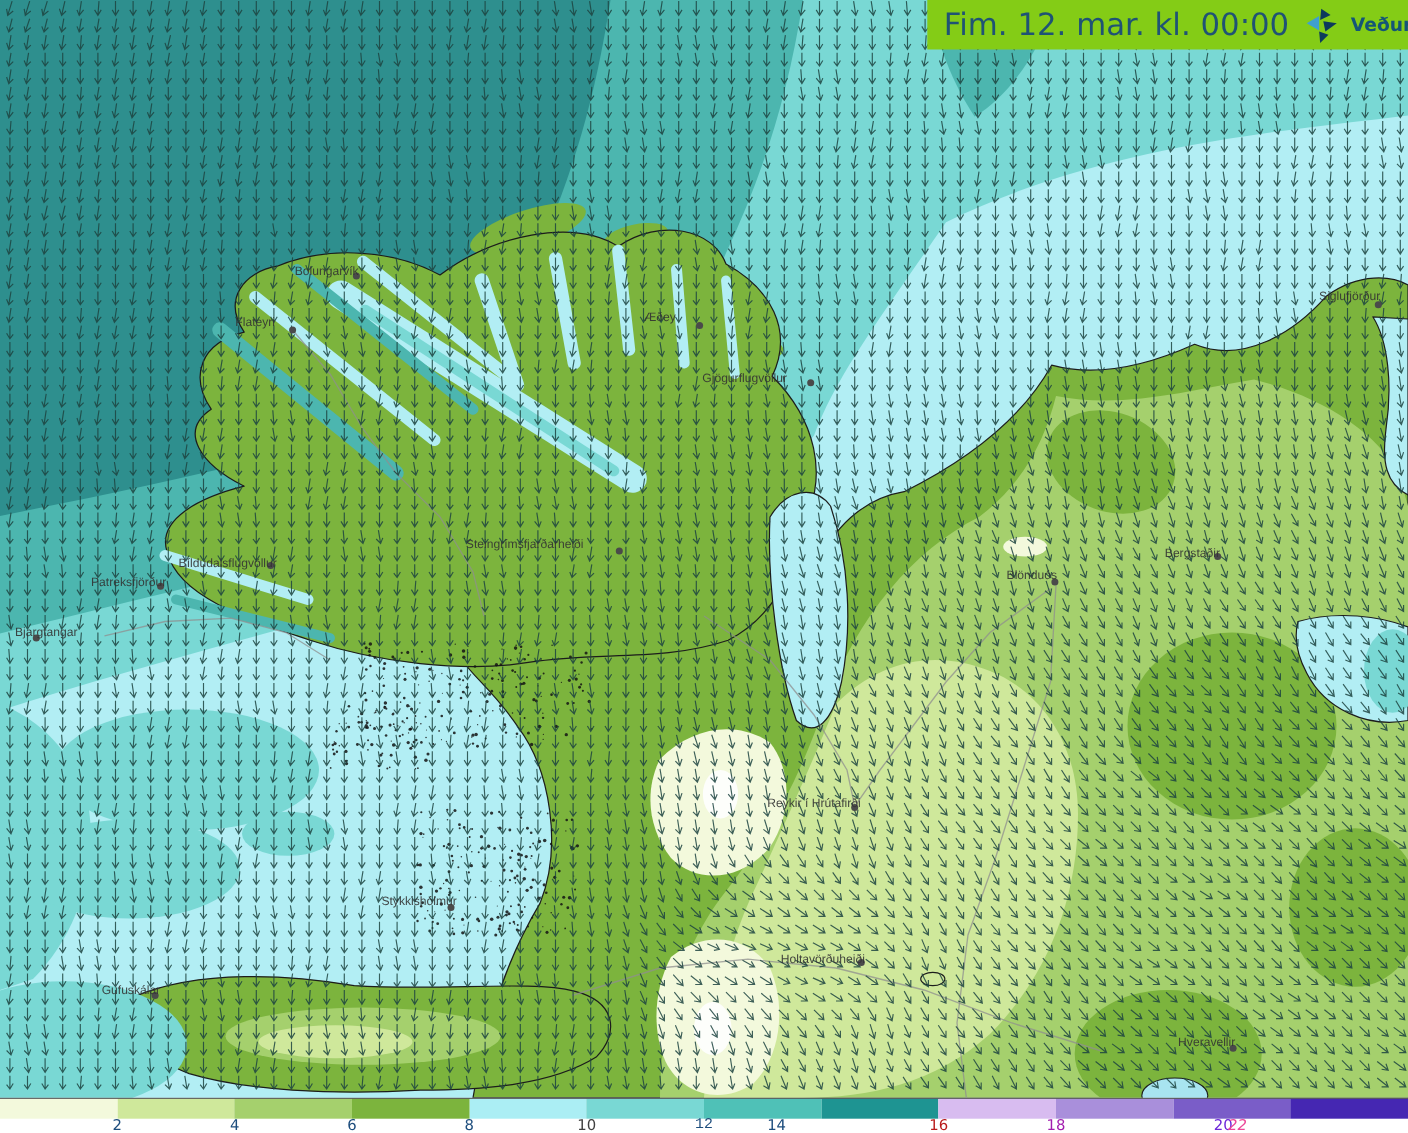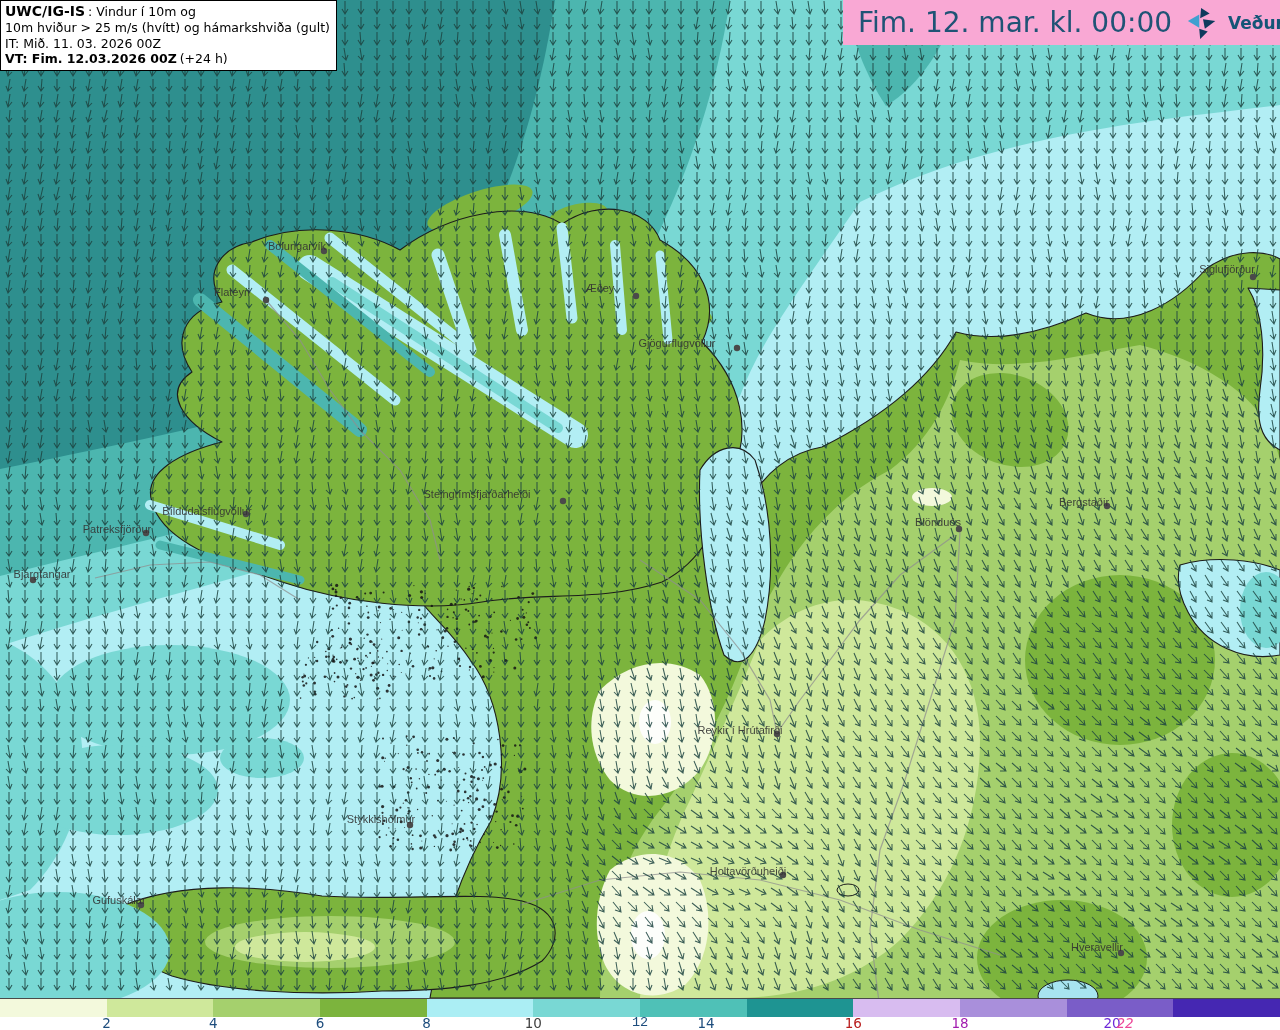--- a/index.html
+++ b/index.html
@@ -6,21 +6,21 @@
   .stage{position:relative;width:1280px;height:1030px;overflow:hidden;background:#b2eef4;
          font-family:"DejaVu Sans","Liberation Sans",sans-serif;}
   #map-svg{position:absolute;left:0;top:0;}
   
   .info{position:absolute;top:0;left:0;background:#fff;border:1px solid #000;
         padding:2px 6px 3px 4px;font-size:12.5px;line-height:1.24;color:#000;z-index:5;}
   .info .model{font-weight:bold;font-size:14px;}
   .info .sp{margin-left:3px;}
   .info .b{font-weight:bold;}
   
-  .header{position:absolute;top:0;right:0;width:437px;height:45px;background:#f9a8d4;z-index:5;
+  .header{position:absolute;top:0;right:0;width:437px;height:45px;background:#84cc16;z-index:5;
           display:flex;align-items:center;box-sizing:border-box;padding-left:15px;}
   .header-time{font-size:28px;color:#1f5375;white-space:nowrap;}
   .logo{margin-left:14px;flex:0 0 auto;}
   .header-org{margin-left:8px;font-size:17px;font-weight:600;color:#145577;white-space:nowrap;}
   
   .colorbar{position:absolute;left:0;top:998px;width:1280px;height:32px;background:#fff;z-index:5;}
   .cb-band{position:absolute;left:0;top:0;width:1280px;height:19px;display:flex;
            border-top:1px solid #4a4a4a;box-sizing:border-box;}
   .cb-seg{flex:1 1 0;}
   .cb-tick{position:absolute;top:17px;transform:translateX(-50%);font-size:13.5px;}
@@ -513,26 +513,20 @@
         <text x="381" y="823" text-anchor="middle" fill="#333333" font-size="11" font-family="&quot;Liberation Sans&quot;,&quot;DejaVu Sans&quot;,sans-serif" opacity="0.9">Stykkishólmur</text>
         <circle cx="783" cy="875" r="3.2" fill="#4a4a4a"></circle>
         <text x="748" y="875" text-anchor="middle" fill="#333333" font-size="11" font-family="&quot;Liberation Sans&quot;,&quot;DejaVu Sans&quot;,sans-serif" opacity="0.9">Holtavörðuheiði</text>
         <circle cx="141" cy="905" r="3.2" fill="#4a4a4a"></circle>
         <text x="119" y="904" text-anchor="middle" fill="#333333" font-size="11" font-family="&quot;Liberation Sans&quot;,&quot;DejaVu Sans&quot;,sans-serif" opacity="0.9">Gufuskálar</text>
         <circle cx="1121" cy="953" r="3.2" fill="#4a4a4a"></circle>
         <text x="1097" y="951" text-anchor="middle" fill="#333333" font-size="11" font-family="&quot;Liberation Sans&quot;,&quot;DejaVu Sans&quot;,sans-serif" opacity="0.9">Hveravellir</text>
       </g>
     </svg>
 
-  <div class="info">
-    <div><span class="model">UWC/IG-IS</span><span class="sp">: Vindur í 10m og</span></div>
-    <div>10m hviður &gt; 25 m/s (hvítt) og hámarkshviða (gult)</div>
-    <div>IT: Mið. 11. 03. 2026 00Z</div>
-    <div><span class="b">VT: Fim. 12.03.2026 00Z</span><span class="sp">(+24 h)</span></div>
-  </div>
 
   <div class="header">
     <span class="header-time">Fim. 12. mar. kl. 00:00</span>
     <svg class="logo" width="34" height="34" viewBox="0 0 36 36">
       <polygon points="2,16 14,9 14,23" fill="#3fa0d0"></polygon>
       <polygon points="16,2 25,8 15,13" fill="#0d3a5c"></polygon>
       <polygon points="18,14 31,16 20,24" fill="#0d3a5c"></polygon>
       <polygon points="14,24 23,27 15,35" fill="#0d3a5c"></polygon>
     </svg>
     <span class="header-org">Veðurstofa Íslands</span>

